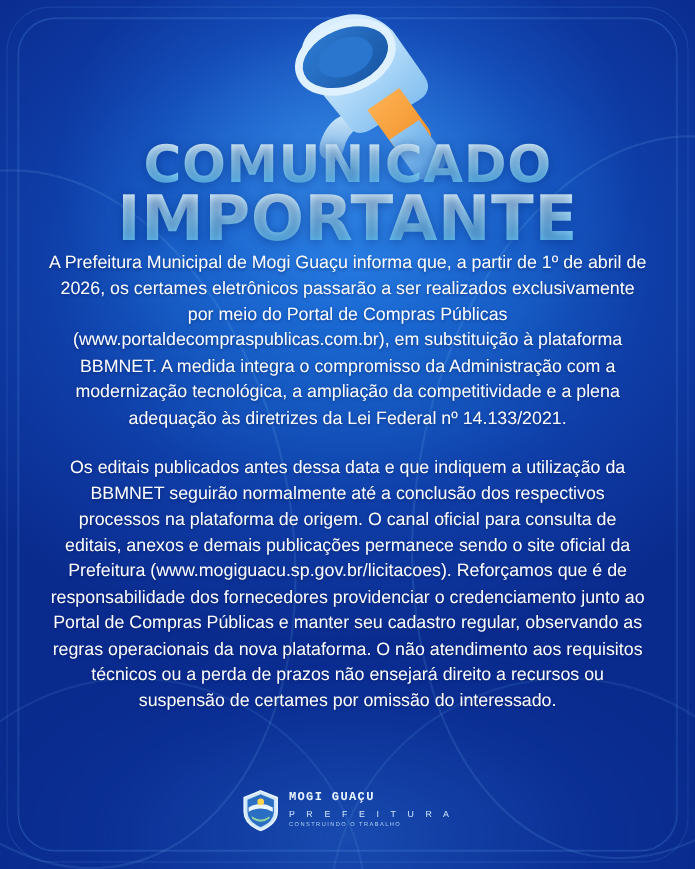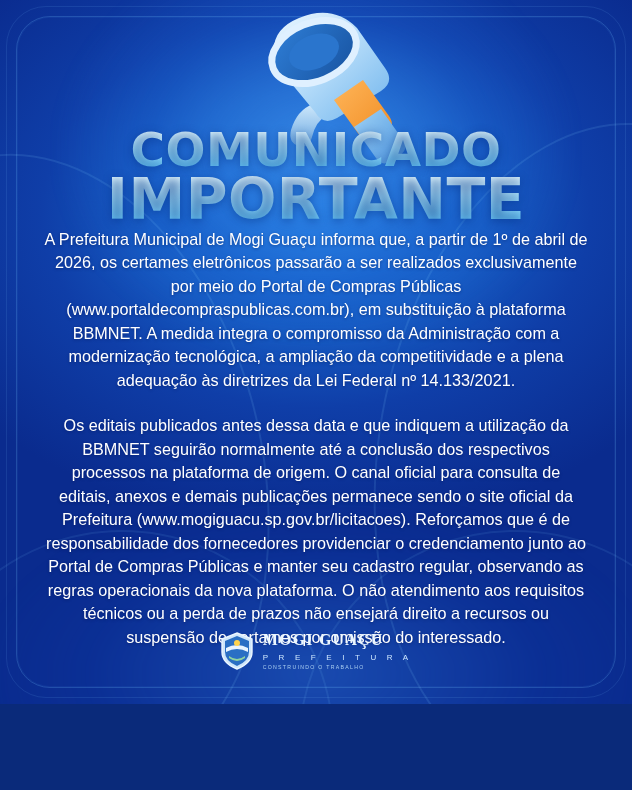--- a/index.html
+++ b/index.html
@@ -9,21 +9,21 @@
   }
   body {
     width: 632px;
     height: 790px;
     overflow: hidden;
     font-family: "Liberation Sans", sans-serif;
   }
   .poster {
     position: relative;
     width: 632px;
-    height: 704px;
+    height: 790px;
     background:
       radial-gradient(ellipse 70% 45% at 50% 30%, #1b6fd8 0%, #1558c0 38%, #0f3ea8 62%, #0a2b8e 100%),
       linear-gradient(160deg, #0d3bb0 0%, #0b2f9e 50%, #071f73 100%);
     overflow: hidden;
   }
   
   .glow-top {
     position: absolute;
     left: 50%;
     top: -60px;
@@ -132,23 +132,23 @@
     bottom: 34px;
     display: flex;
     flex-direction: row;
     align-items: center;
     justify-content: center;
     gap: 9px;
   }
   .crest { width: 34px; height: 38px; flex: 0 0 auto; }
   .logo-text { text-align: left; color: #eaf6ff; }
   .logo-title {
-    font-family: Liberation Serif, serif;
+    font-family: Liberation Mono, monospace;
     font-weight: 700;
-    font-size: 16px;
+    font-size: 11px;
     letter-spacing: 1.2px;
     line-height: 1;
   }
   .logo-sub {
     font-size: 8px;
     letter-spacing: 4.2px;
     margin-top: 6px;
     color: #cfe8ff;
     line-height: 1;
   }

